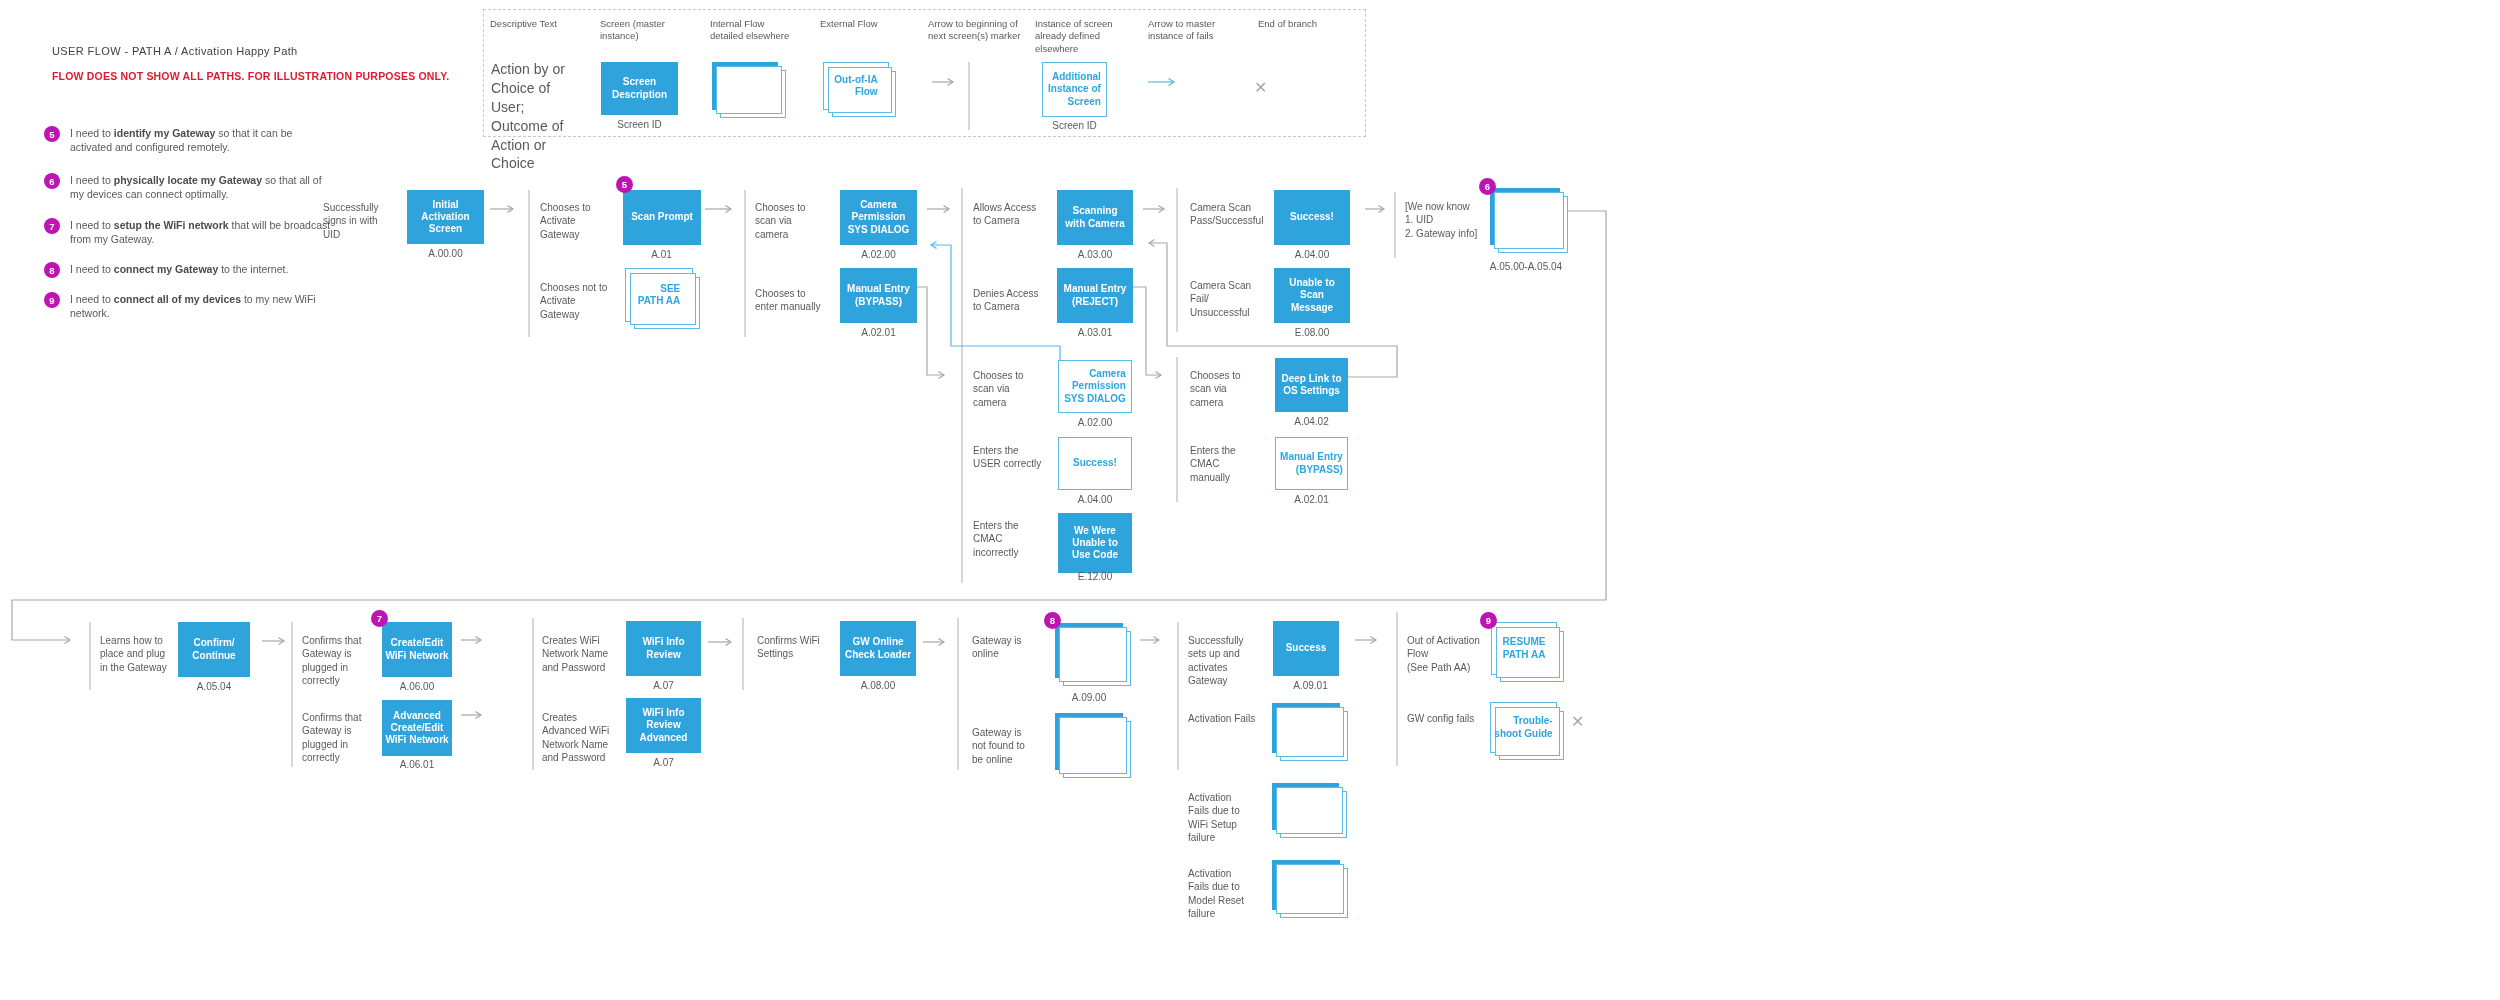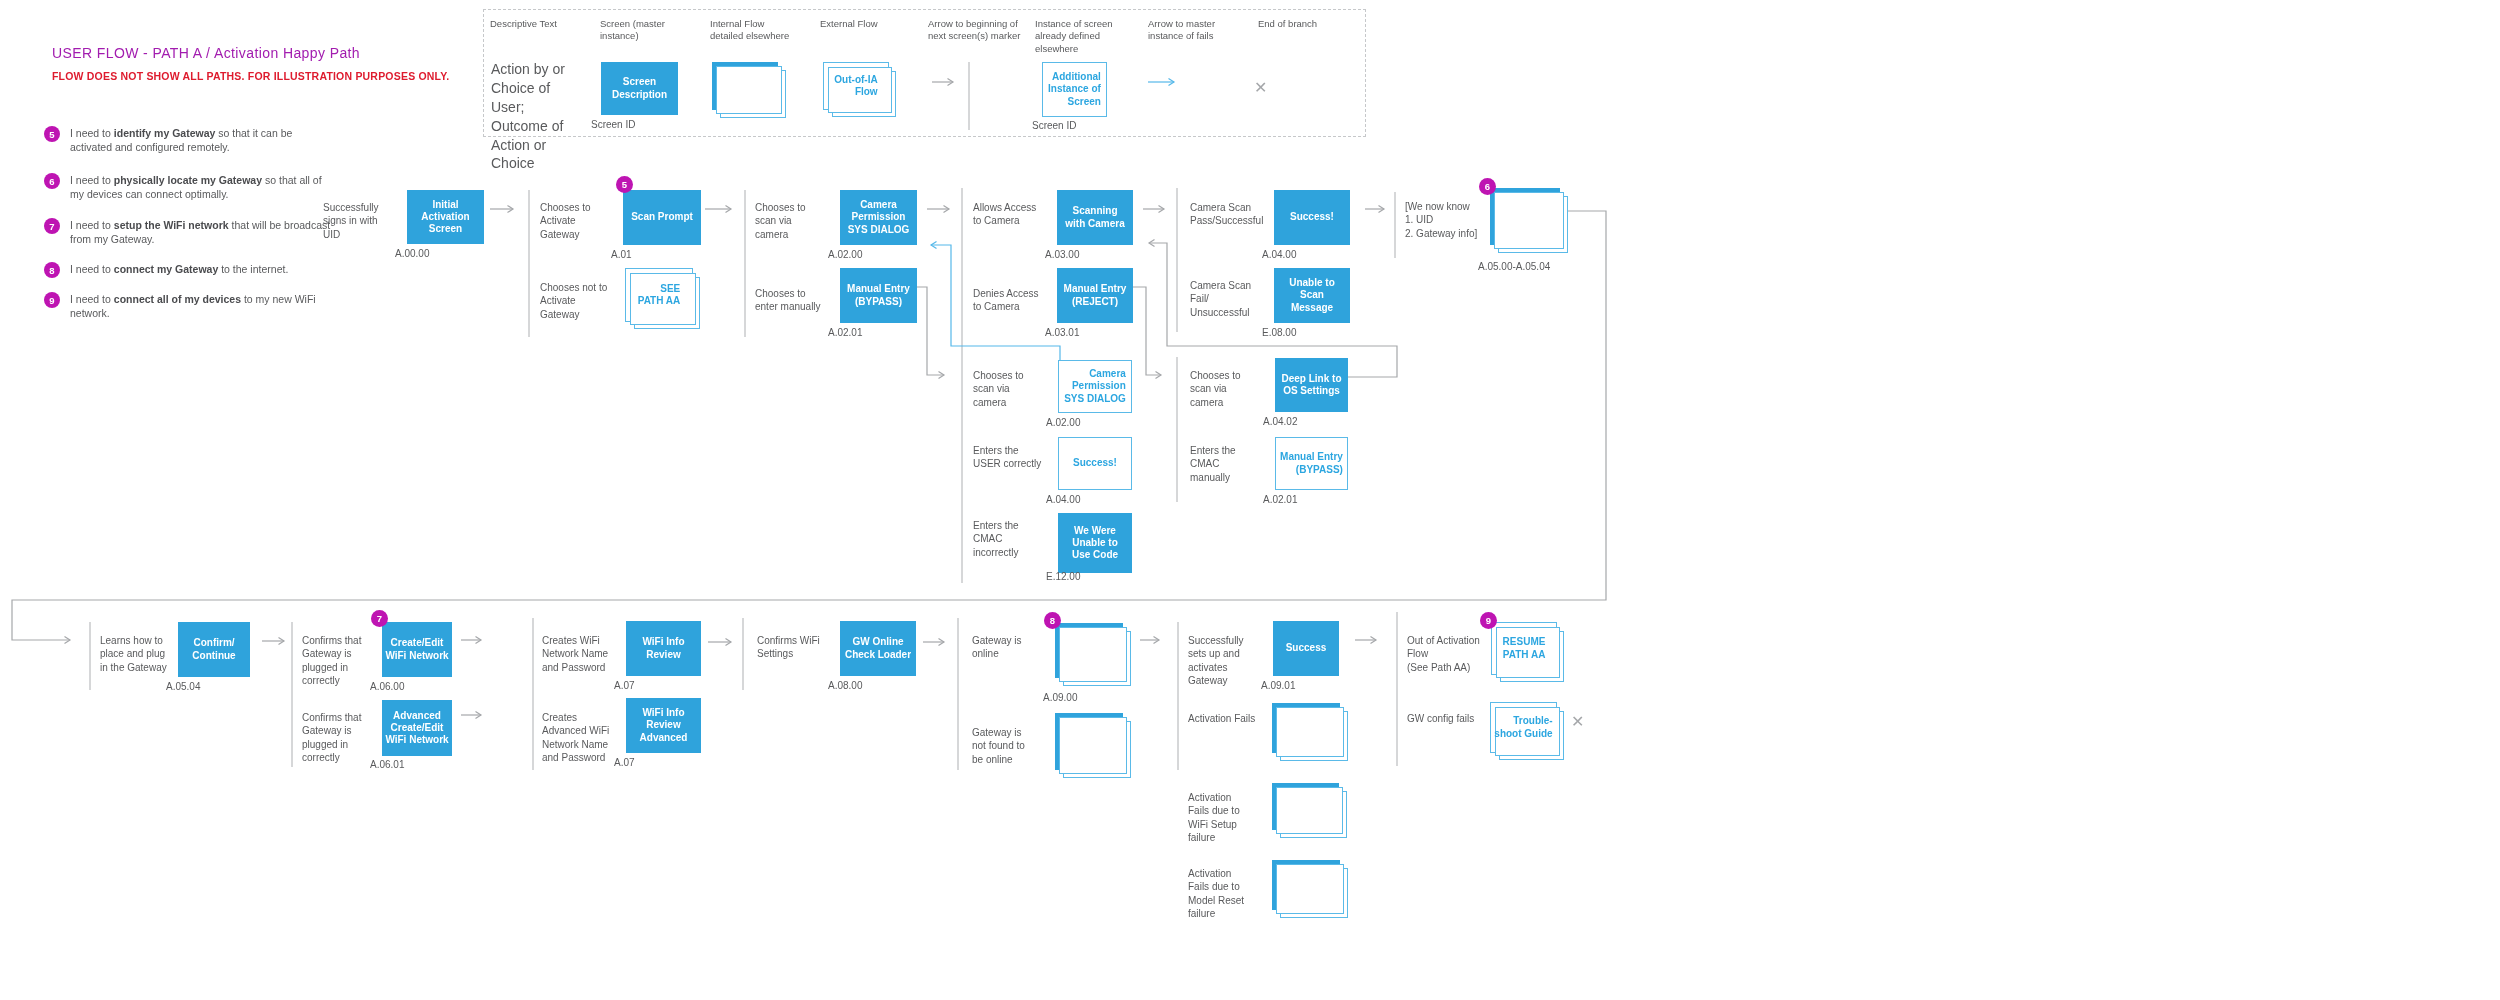--- a/index.html
+++ b/index.html
@@ -1,21 +1,21 @@
 <!DOCTYPE html>
 <html><head>
 <meta charset="utf-8">
 <style>
   html,body { margin:0; padding:0; background:#ffffff; }
   #canvas {
     position:relative; width:2500px; height:1000px; background:#ffffff;
     font-family:"Liberation Sans", sans-serif; overflow:hidden;
   }
   .abs { position:absolute; }
-  #page-title { font-size:14px; color:#a21caf; letter-spacing:.4px; }
+  #page-title { font-size:11px; color:#404040; letter-spacing:.4px; }
   #warning { font-size:10.5px; font-weight:bold; color:#DE1B2E; letter-spacing:.2px; }
 
   
   .jitem { position:absolute; width:300px; }
   .jbadge {
     position:absolute; left:0; top:0; width:16px; height:16px; border-radius:50%;
     background:#BE14B2; color:#fff; font-size:9.5px; font-weight:bold;
     display:flex; align-items:center; justify-content:center;
   }
   .jtext { position:absolute; left:26px; top:1px; width:262px; font-size:10.5px; color:#595A5C; line-height:1.32; }
@@ -31,21 +31,21 @@
   .box {
     position:absolute; display:flex; align-items:center; justify-content:center; text-align:center;
     background:#2FA3DC; color:#ffffff; font-size:10px; font-weight:bold; line-height:1.22;
     padding:2px; box-sizing:border-box; white-space:pre-line; z-index:3;
   }
   .box.outline { background:#ffffff; border:1.5px solid #5ABAE8; color:#2CA6E0;text-align:right; }
   .stack::before, .stack::after { content:""; position:absolute; background:#ffffff; border:1.5px solid #5ABAE8; box-sizing:border-box; }
   .stack::before { left:8px; top:8px; width:100%; height:100%; z-index:-2; }
   .stack::after  { left:4px; top:4px; width:100%; height:100%; z-index:-1; }
   .stack { z-index:3; }
-  .sid { position:absolute; font-size:10px; color:#595A5C; text-align:left; z-index:4; }
+  .sid { position:absolute; font-size:10px; color:#595A5C; text-align:center; z-index:4; }
   .badge {
     position:absolute; width:17px; height:17px; border-radius:50%; background:#BE14B2;
     color:#fff; font-size:9.5px; font-weight:bold; display:flex; align-items:center; justify-content:center; z-index:6;
   }
   .endx { position:absolute; font-size:16px; color:#A5A7AA; z-index:4; }
   svg.layer { position:absolute; left:0; top:0; z-index:2; }
 </style>
 </head>
 <body>
 

